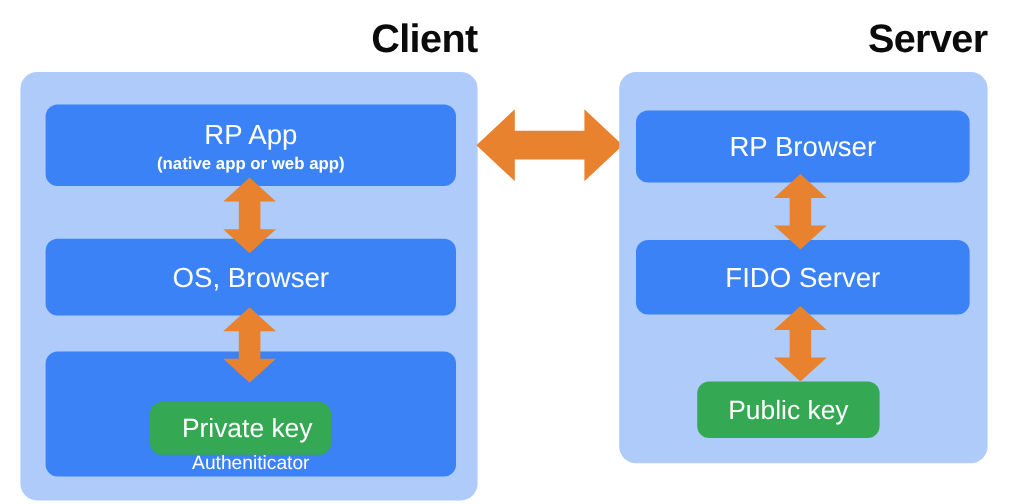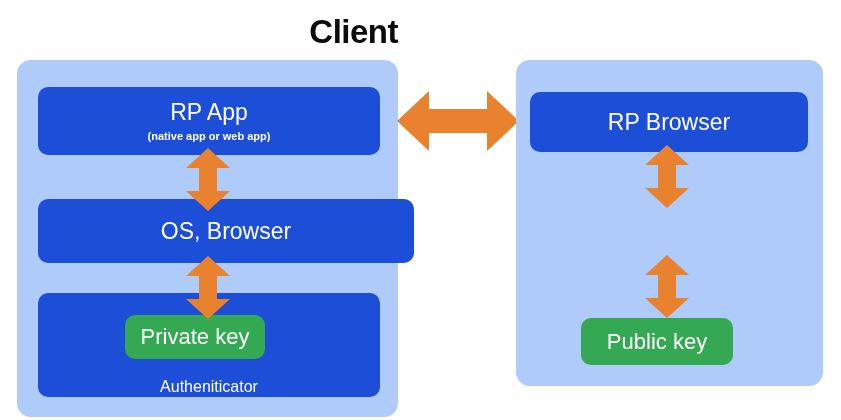--- a/index.html
+++ b/index.html
@@ -41,52 +41,52 @@
     position: absolute;
     background: #aecbfa;
     border-radius: 14px;
   }
   #panel-client { left: 17px;  top: 60px; width: 381px; height: 357px; }
   #panel-server { left: 516px; top: 60px; width: 307px; height: 326px; }
 
   
   .box {
     position: absolute;
-    background: #1d4ed8;
+    background: #3b82f6;
     border-radius: 10px;
     color: #ffffff;
     display: flex;
     flex-direction: column;
     align-items: center;
     justify-content: center;
     text-align: center;
   }
   .box-title {
     font-size: 23px;
     font-weight: 400;
     line-height: 28px;
     white-space: nowrap;
   }
   .box-sub {
-    font-size: 11px;
+    font-size: 14px;
     font-weight: 700;
     line-height: 18px;
     margin-top: 1px;
     white-space: nowrap;
   }
   .box-label-sm {
     font-size: 16px;
     font-weight: 400;
     line-height: 20px;
     white-space: nowrap;
   }
 
   
   #box-rp-app        { left: 38px;  top: 87px;  width: 342px; height: 68px; }
-  #box-os-browser    { left: 38px;  top: 199px; width: 376px; height: 64px; }
+  #box-os-browser    { left: 38px;  top: 199px; width: 342px; height: 64px; }
   #box-authenticator { left: 38px;  top: 293px; width: 342px; height: 104px;
                        justify-content: flex-end; padding-top: 1px;
                        box-sizing: border-box; }
 
   
   #box-rp-server   { left: 530px; top: 92px;  width: 278px; height: 60px; }
   #box-fido-server { left: 530px; top: 200px; width: 278px; height: 62px; }
 
   
   .pill {
@@ -94,21 +94,21 @@
     background: #34a853;
     border-radius: 10px;
     color: #ffffff;
     display: flex;
     align-items: center;
     justify-content: center;
     font-size: 22px;
     font-weight: 400;
     white-space: nowrap;
   }
-  #pill-private-key { left: 125px; top: 315px; width: 140px; height: 44px; }
+  #pill-private-key { left: 125px; top: 335px; width: 140px; height: 44px; padding-left: 11px; }
   #pill-public-key  { left: 581px; top: 318px; width: 152px; height: 47px; }
 
   
   .arrow { position: absolute; }
   .arrow svg { display: block; }
 
   #arrow-rpapp-os       { left: 186px; top: 148px; }
   #arrow-os-auth        { left: 186px; top: 256px; }
   #arrow-rpserver-fido  { left: 645px; top: 145px; }
   #arrow-fido-public    { left: 645px; top: 255px; }
@@ -149,27 +149,31 @@
       <polygon points="22,0 44,20 31,20 31,43 44,43 22,63 0,43 13,43 13,20 0,20" fill="#e8822f"></polygon>
     </svg>
   </div>
 
   <div class="arrow" id="arrow-client-server">
     <svg width="122" height="60" viewBox="0 0 122 60">
       <polygon points="0,30 32,0 32,18 90,18 90,0 122,30 90,60 90,42 32,42 32,60" fill="#e8822f"></polygon>
     </svg>
   </div>
 
+  <div class="section-title" id="title-server">Server</div>
 
   <div class="panel" id="panel-server"></div>
 
   <div class="box" id="box-rp-server">
     <div class="box-title">RP Browser</div>
   </div>
 
+  <div class="box" id="box-fido-server">
+    <div class="box-title">FIDO Server</div>
+  </div>
 
   <div class="pill" id="pill-public-key">Public key</div>
 
   <div class="arrow" id="arrow-rpserver-fido">
     <svg width="44" height="63" viewBox="0 0 44 63">
       <polygon points="22,0 44,20 31,20 31,43 44,43 22,63 0,43 13,43 13,20 0,20" fill="#e8822f"></polygon>
     </svg>
   </div>
 
   <div class="arrow" id="arrow-fido-public">

